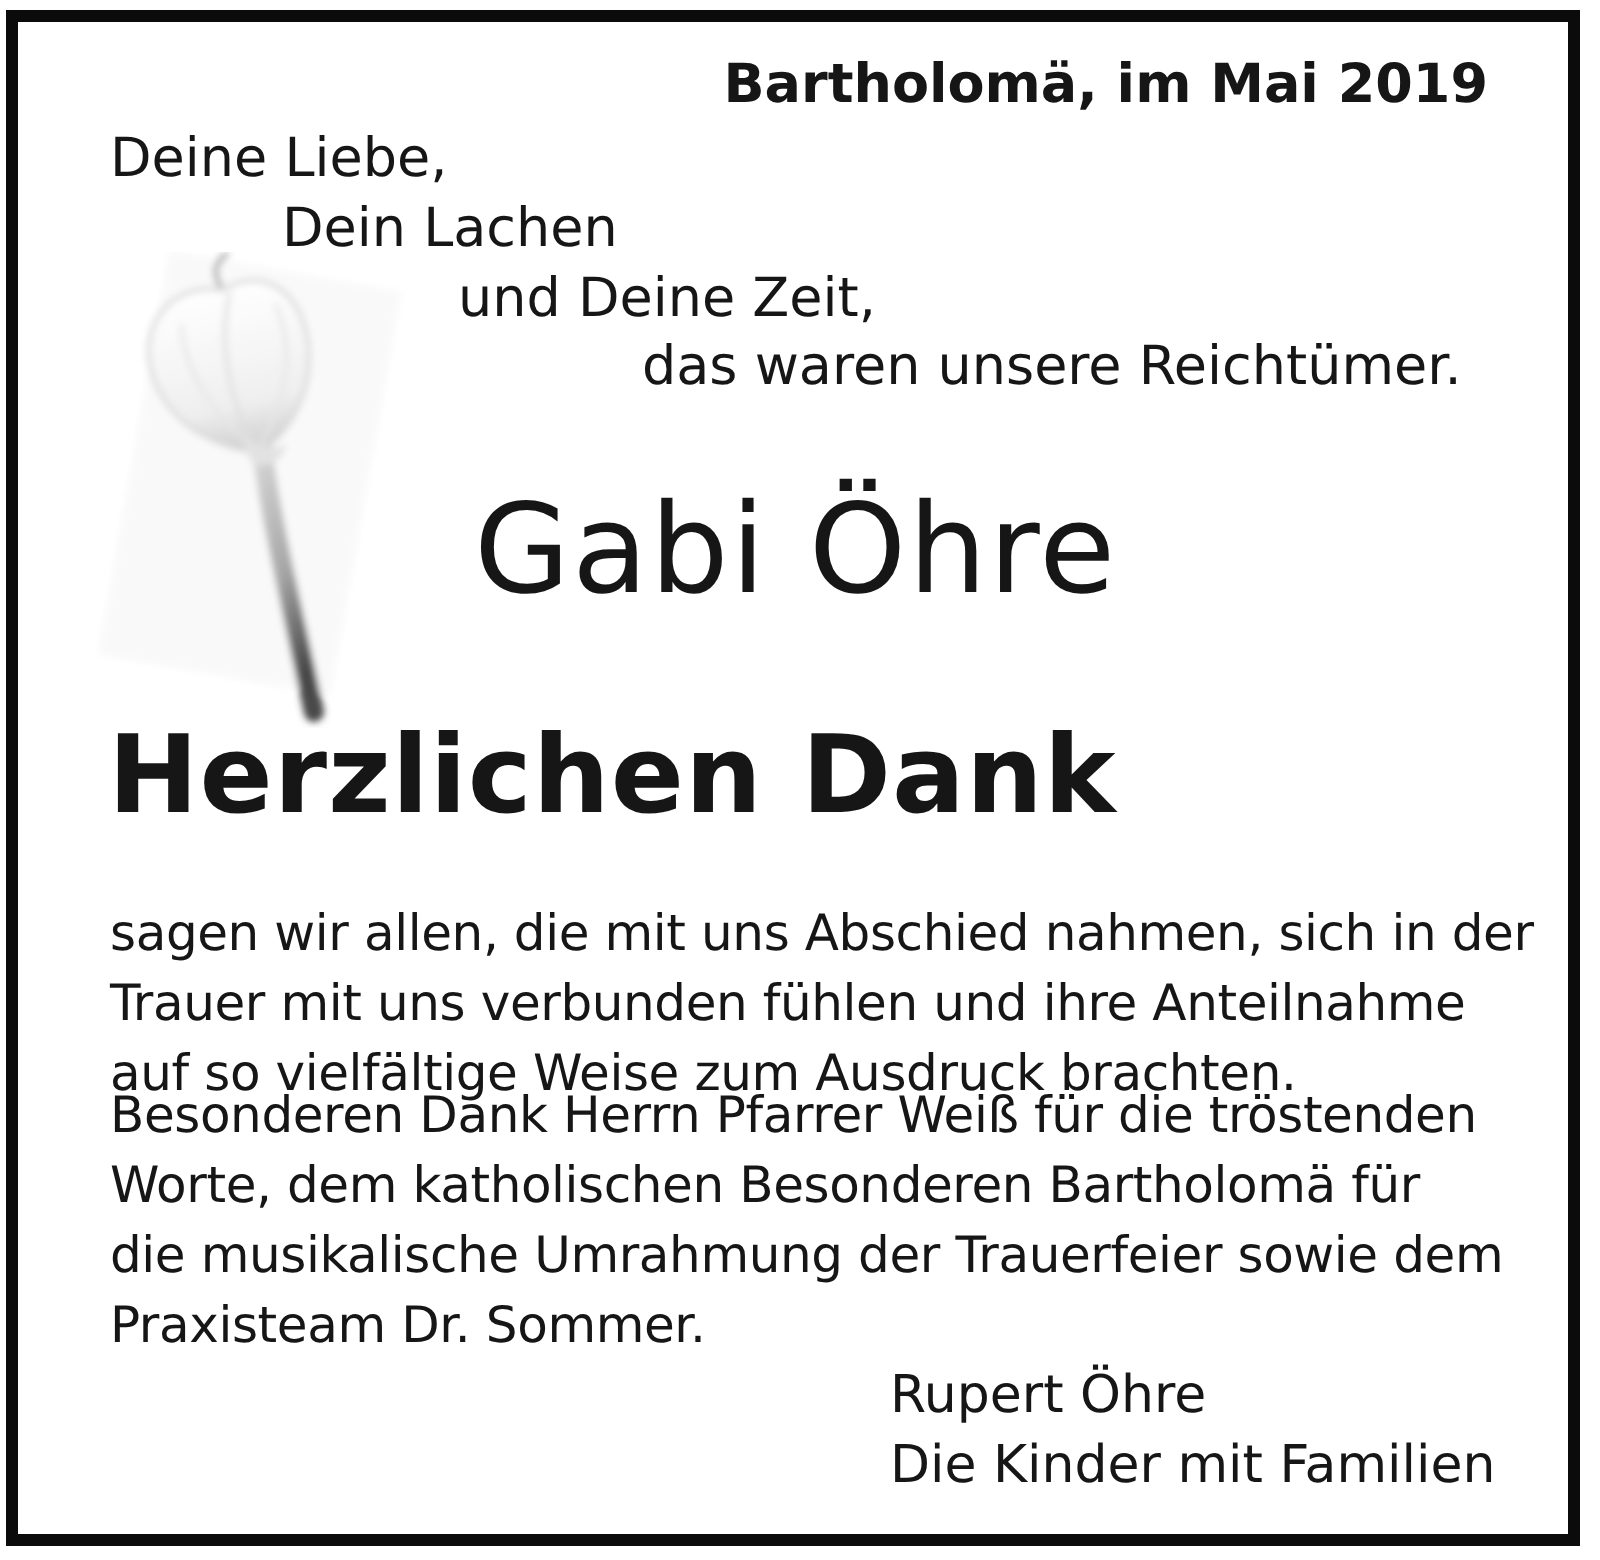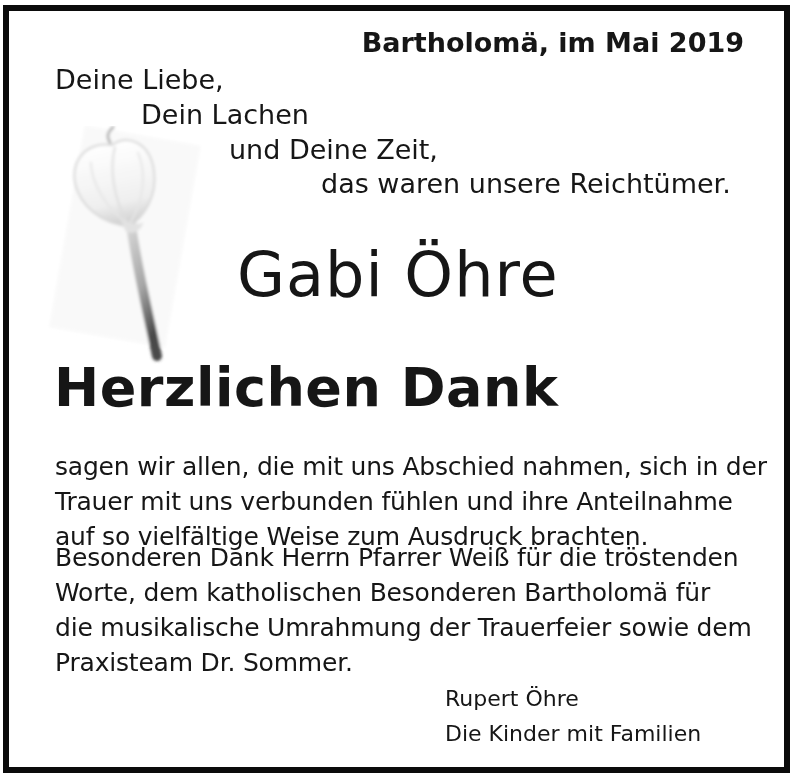--- a/index.html
+++ b/index.html
@@ -64,21 +64,21 @@
     font-weight: 500;
     line-height: 35px;
     letter-spacing: -0.2px;
     white-space: nowrap;
   }
   .para-1 { top: 401px; margin-top: 48px; }
   .para-2 { top: 540px; }
   .signature {
     position: absolute;
     left: 445px; top: 681px;
-    font-size: 22px;
+    font-size: 26px;
     font-weight: 500;
     line-height: 35px;
     white-space: nowrap;
   }
 </style>
 </head>
 <body>
 
 <div class="page">
 

